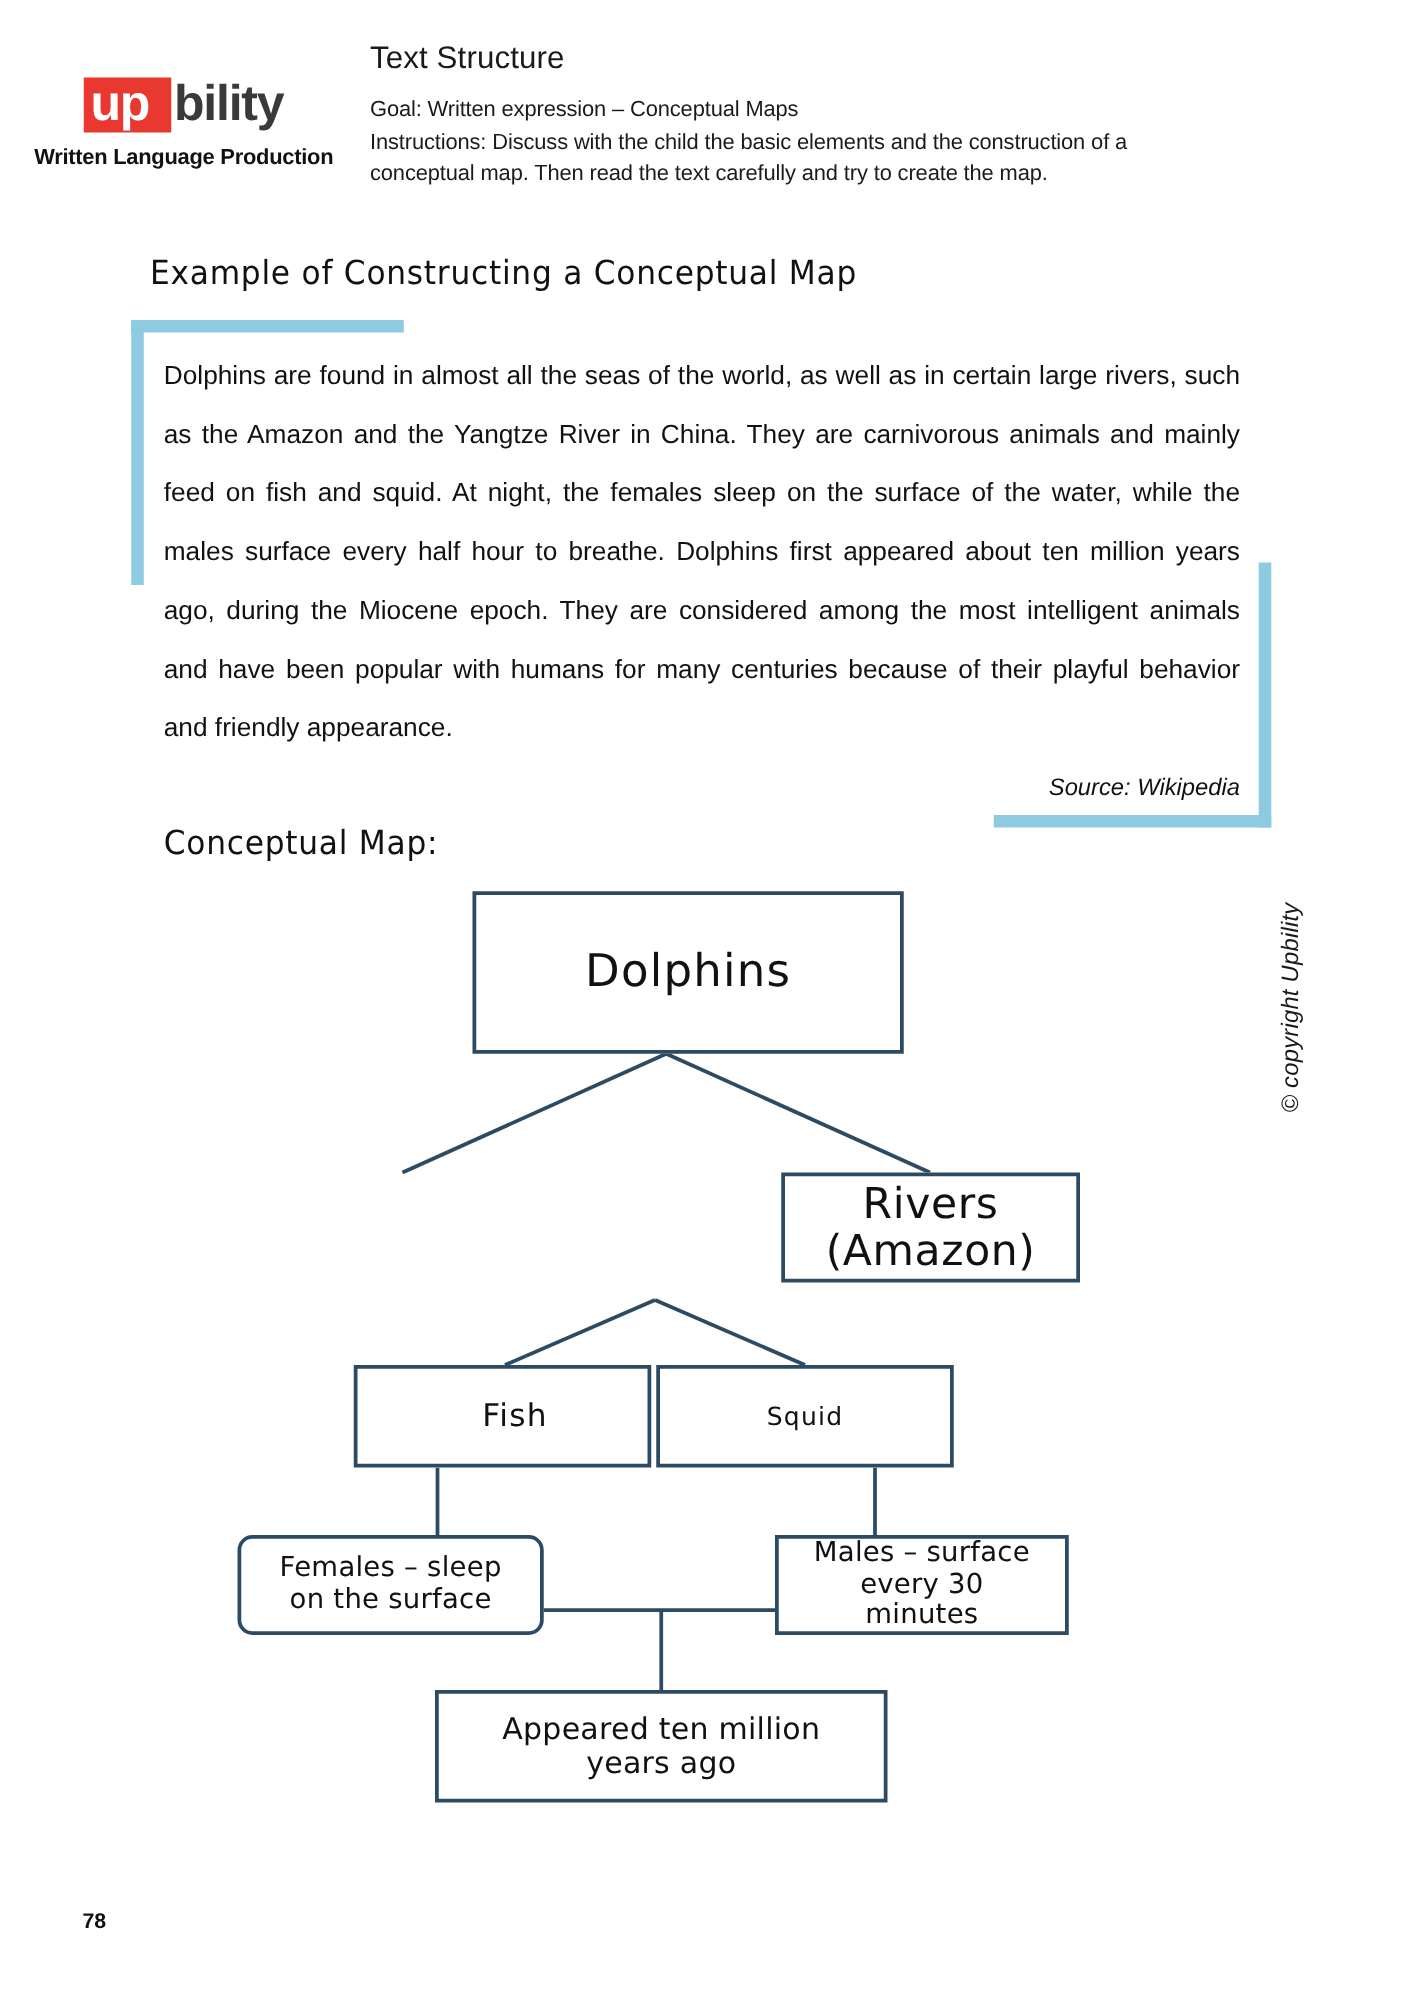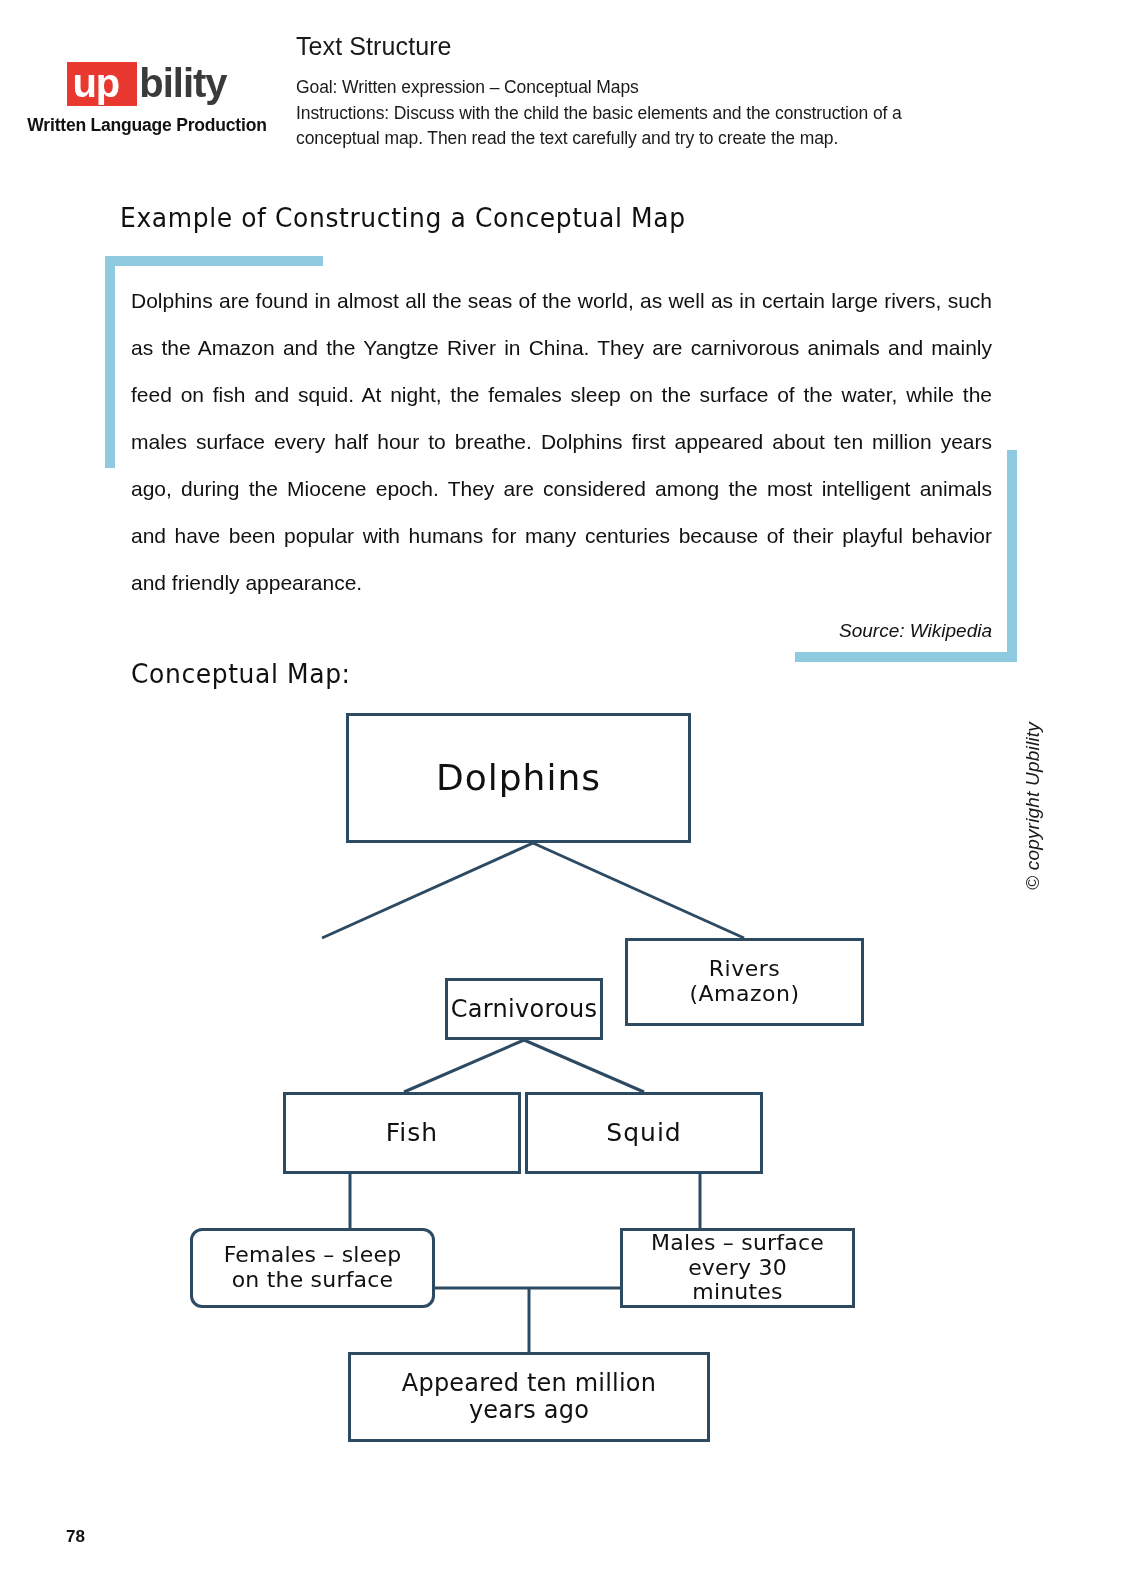--- a/index.html
+++ b/index.html
@@ -154,26 +154,26 @@
     box-sizing: border-box;
     display: flex;
     align-items: center;
     justify-content: center;
     text-align: center;
     font-family: "DejaVu Sans", sans-serif;
     color: #111111;
     line-height: 1.12;
   }
 
-  #box-dolphins  { left: 346px; top: 713px;  width: 345px; height: 130px; font-size: 36px; letter-spacing: 1px; }
+  #box-dolphins  { left: 378px; top: 713px;  width: 345px; height: 130px; font-size: 36px; letter-spacing: 1px; }
   #box-seas      { left: 199px; top: 938px;  width: 236px; height: 88px;  font-size: 25px; letter-spacing: 1px; }
-  #box-rivers    { left: 625px; top: 938px;  width: 239px; height: 88px;  font-size: 22px; letter-spacing: 0.5px; }
+  #box-rivers    { left: 625px; top: 938px;  width: 239px; height: 88px;  font-size: 34px; letter-spacing: 0.5px; }
   #box-carniv    { left: 445px; top: 978px;  width: 158px; height: 62px;  font-size: 24px; letter-spacing: 0.3px; }
   #box-fish      { left: 283px; top: 1092px; width: 238px; height: 82px;  font-size: 25px; letter-spacing: 1px; padding-left: 20px; }
-  #box-squid     { left: 525px; top: 1092px; width: 238px; height: 82px;  font-size: 25px; letter-spacing: 1px; }
+  #box-squid     { left: 525px; top: 1092px; width: 238px; height: 82px;  font-size: 20px; letter-spacing: 1px; }
   #box-females   { left: 190px; top: 1228px; width: 245px; height: 80px;  font-size: 22px; letter-spacing: 0.2px; border-radius: 12px; }
   #box-males     { left: 620px; top: 1228px; width: 235px; height: 80px;  font-size: 22px; letter-spacing: 0.2px; }
   #box-appeared  { left: 348px; top: 1352px; width: 362px; height: 90px;  font-size: 24px; letter-spacing: 0.2px; }
 
   .map-box span { display: block; }
 
   
   #copyright-side {
     position: absolute;
     left: 1022px;
@@ -251,23 +251,20 @@
   </div>
 
 
   <div class="map-box" id="box-rivers">
     <div>
       <span>Rivers</span>
       <span>(Amazon)</span>
     </div>
   </div>
 
-  <div class="map-box" id="box-carniv">
-    <span>Carnivorous</span>
-  </div>
 
   <div class="map-box" id="box-fish">
     <span>Fish</span>
   </div>
 
   <div class="map-box" id="box-squid">
     <span>Squid</span>
   </div>
 
   <div class="map-box" id="box-females">

